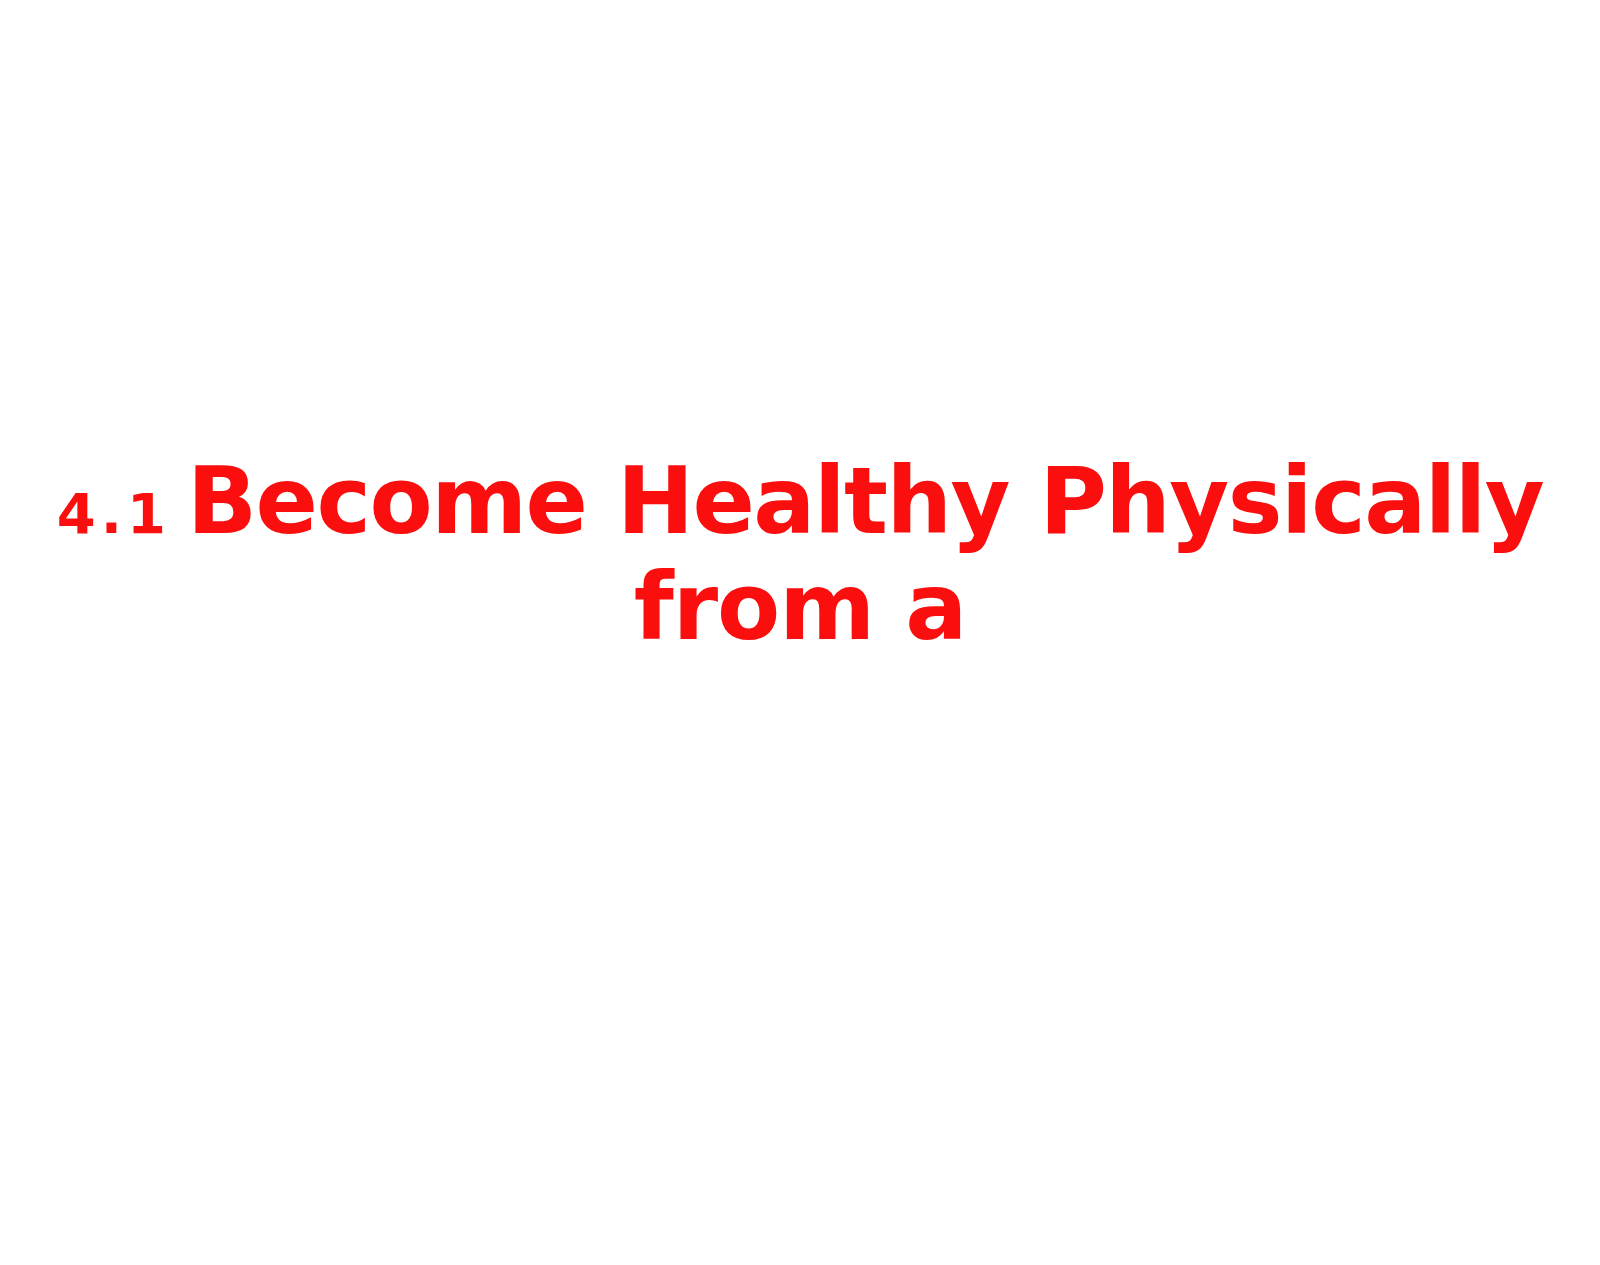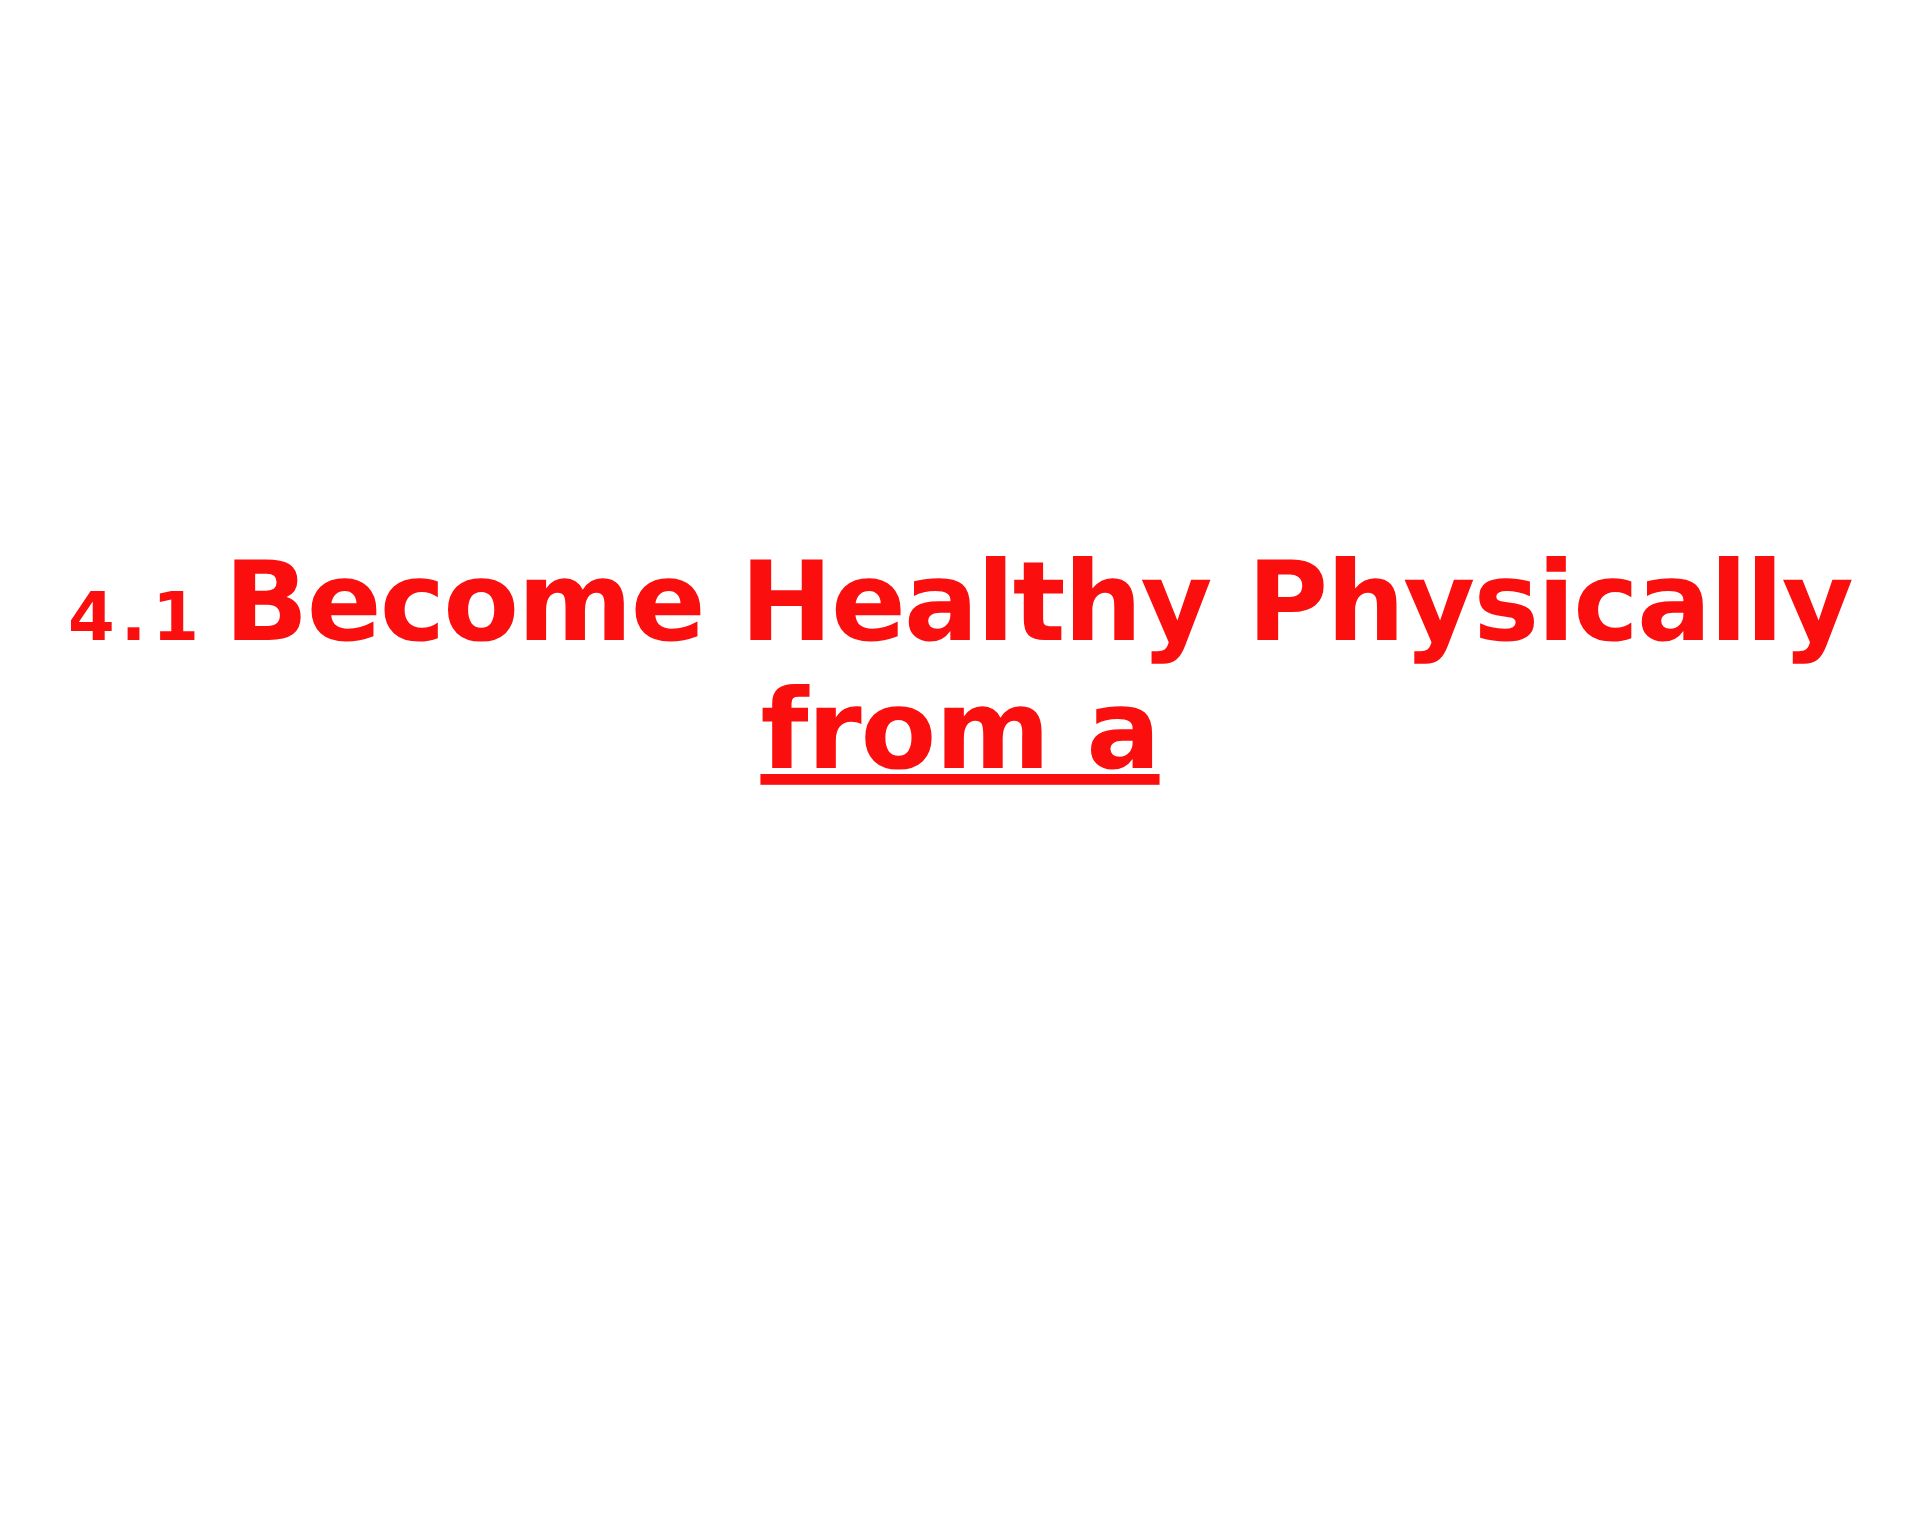--- a/index.html
+++ b/index.html
@@ -54,21 +54,20 @@
     vertical-align: baseline;
     margin-right: 16px;
   }
 
   .title-main {
     display: inline;
   }
 
   .line-2 {
     letter-spacing: -1px;
-    text-decoration: underline;
   }
 
   .line-3 {
     letter-spacing: -1.5px;
   }
 </style>
 </head>
 <body>
 
 <div class="slide">

